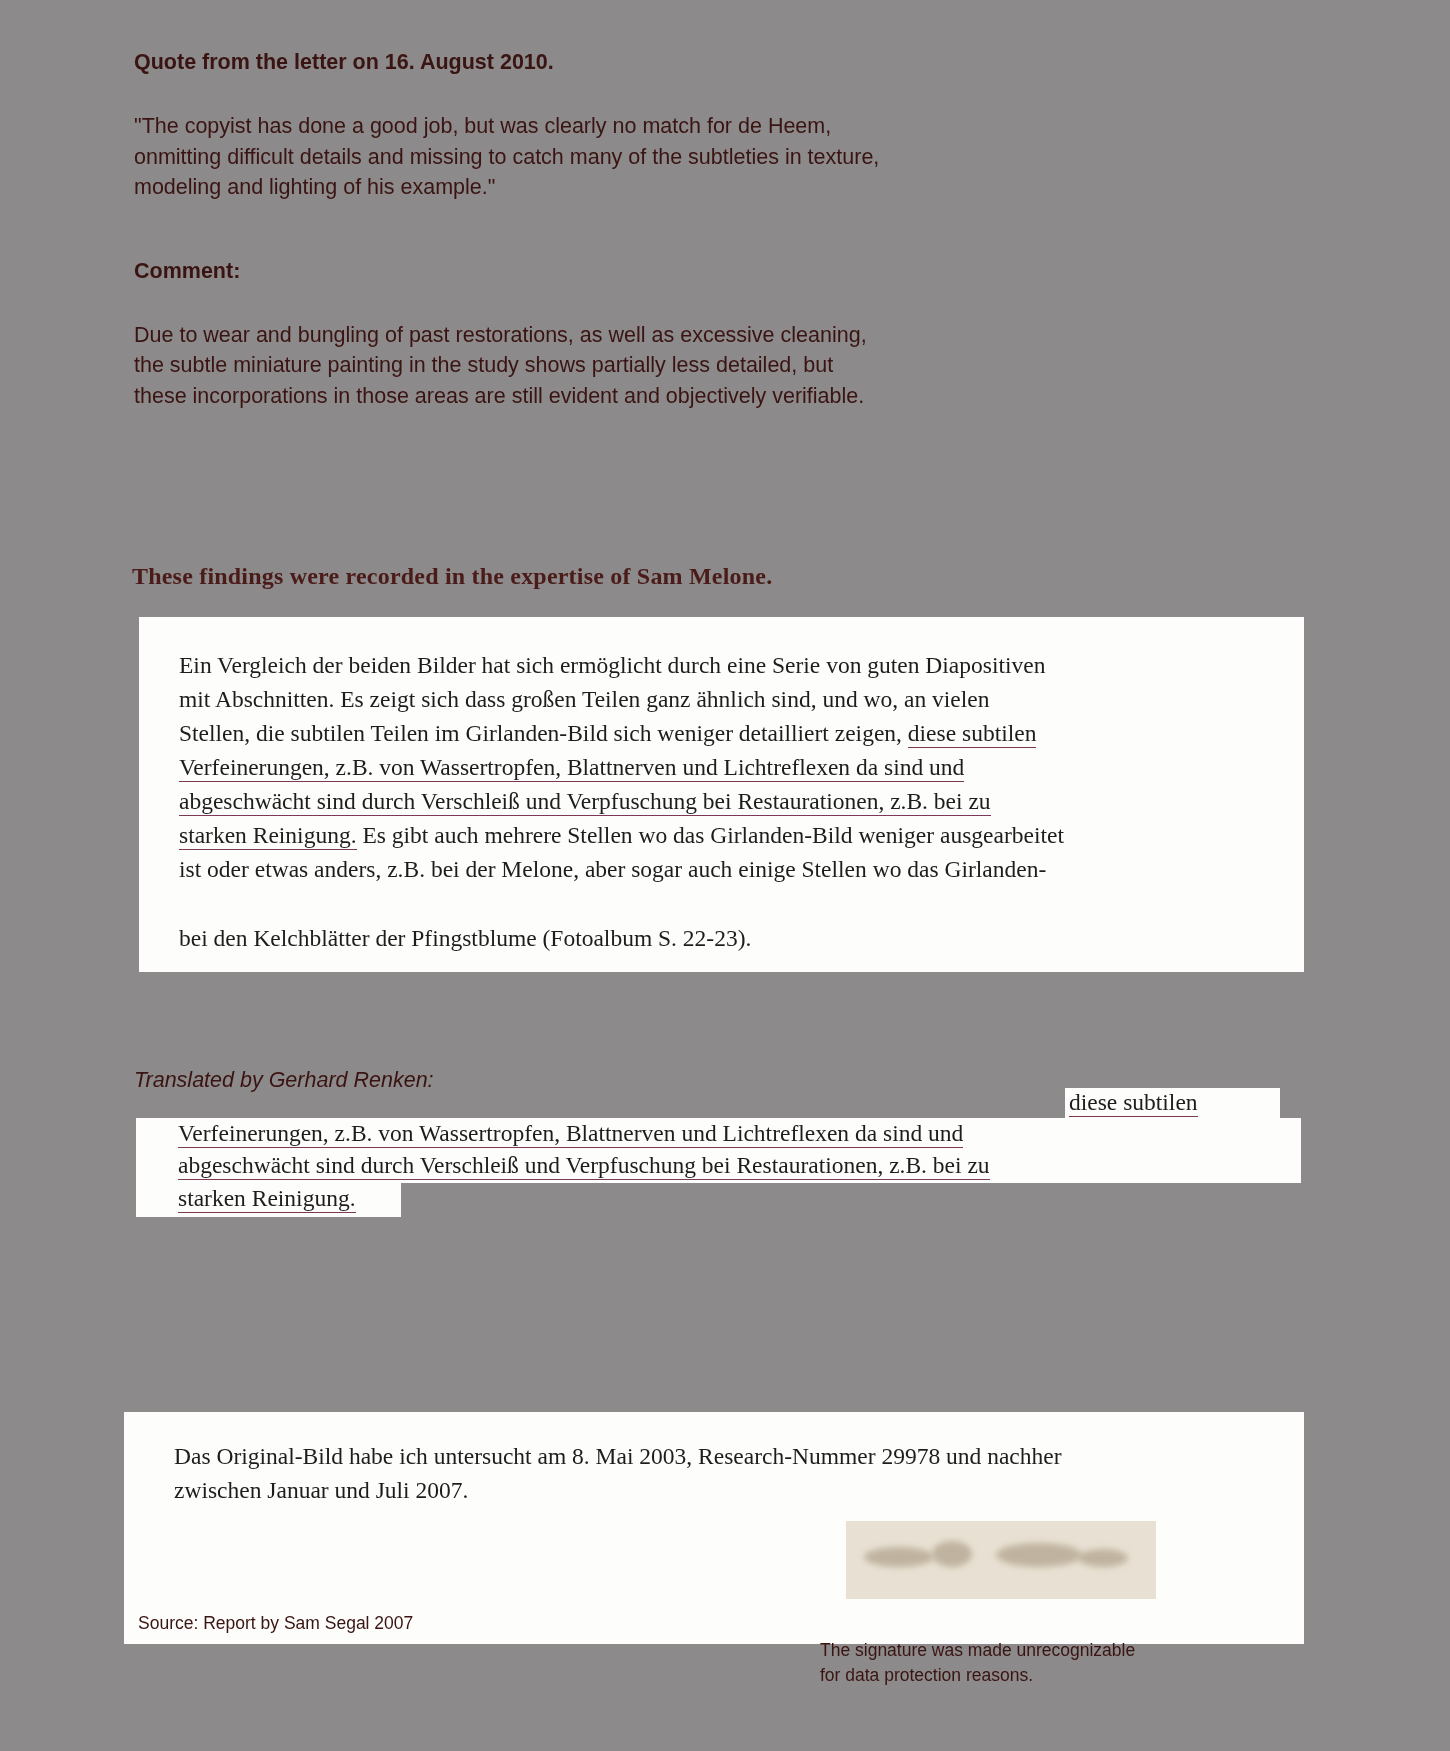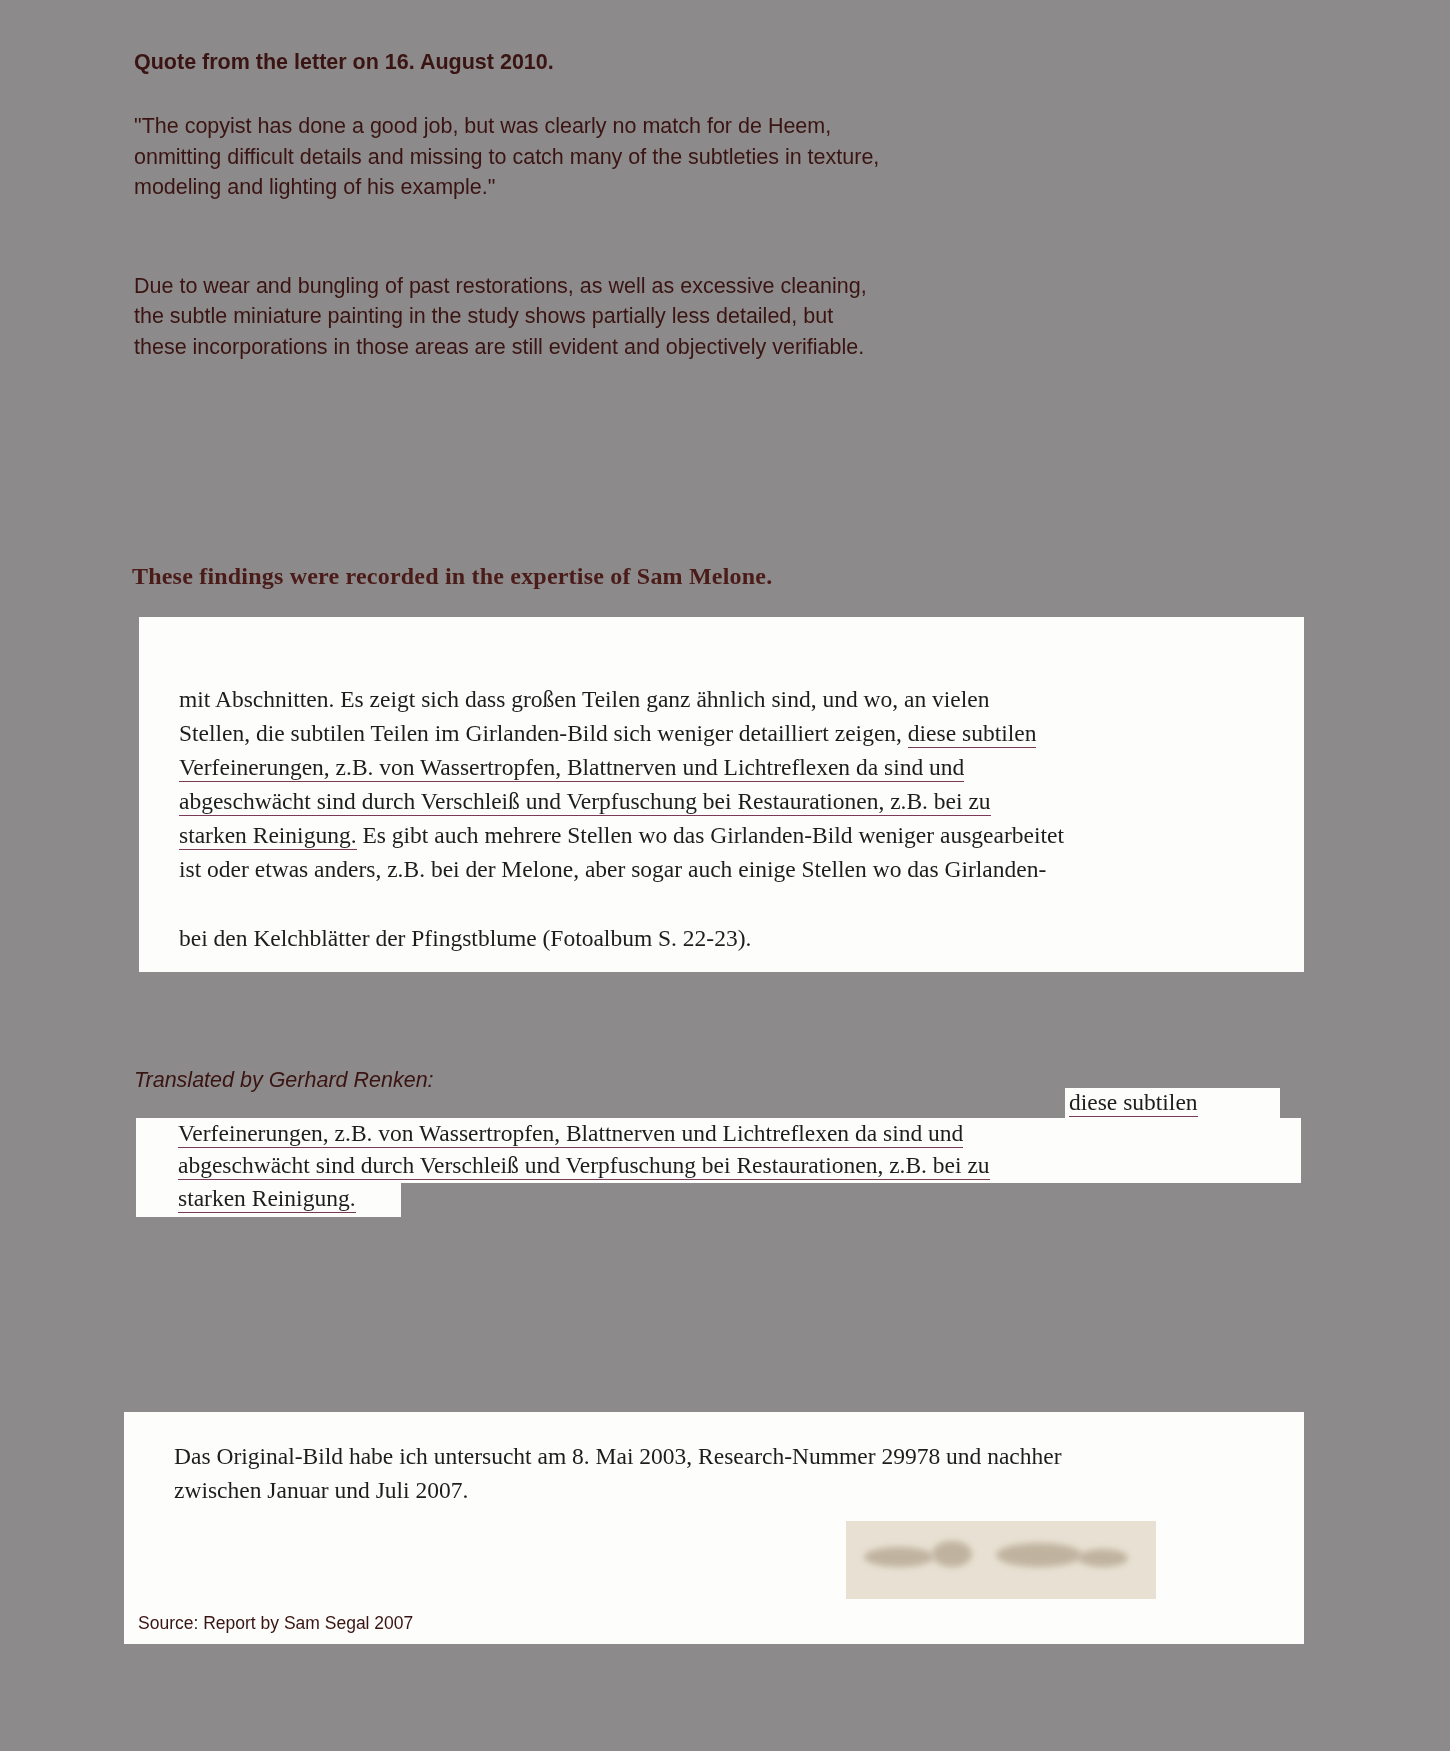--- a/index.html
+++ b/index.html
@@ -198,32 +198,33 @@
 
 <div class="page">
 
   <div class="intro">
     <div class="heading-bold">Quote from the letter on 16. August 2010.</div>
     <div class="gap-lg"></div>
     <div class="para">"The copyist has done a good job, but was clearly no match for de Heem,
 onmitting difficult details and missing to catch many of the subtleties in texture,
 modeling and lighting of his example."</div>
     <div class="gap-lg"></div>
+    <div class="heading-bold">Comment:</div>
     <div class="gap-lg"></div>
     <div class="para">Due to wear and bungling of past restorations, as well as excessive cleaning,
 the subtle miniature painting in the study shows partially less detailed, but
 these incorporations in those areas are still evident and objectively verifiable.</div>
     <div class="gap-md"></div>
   </div>
 
   <div class="findings">These findings were recorded in the expertise of Sam Melone.</div>
 
   <div class="scan-box" id="german-box">
     <div class="scan-text">
-      <br>
+      <span>Ein Vergleich der beiden Bilder hat sich ermöglicht durch eine Serie von guten Diapositiven</span><br>
       <span>mit Abschnitten. Es zeigt sich dass großen Teilen ganz ähnlich sind, und wo, an vielen</span><br>
       <span>Stellen, die subtilen Teilen im Girlanden-Bild sich weniger detailliert zeigen, </span><span class="uline">diese subtilen</span><br>
       <span class="uline">Verfeinerungen, z.B. von Wassertropfen, Blattnerven und Lichtreflexen da sind und</span><br>
       <span class="uline">abgeschwächt sind durch Verschleiß und Verpfuschung  bei Restaurationen, z.B. bei zu</span><br>
       <span class="uline">starken Reinigung.</span><span> Es gibt auch mehrere Stellen wo das Girlanden-Bild weniger ausgearbeitet</span><br>
       <span>ist oder etwas anders, z.B. bei der Melone, aber sogar auch einige Stellen wo das Girlanden-</span><br>
       <br>
       <span>bei den Kelchblätter der Pfingstblume (Fotoalbum S. 22-23).</span>
     </div>
   </div>
@@ -249,14 +250,16 @@
     </div>
     <div class="signature-block">
       <div class="sig-smudge" style="left:18px; top:26px; width:70px; height:20px;"></div>
       <div class="sig-smudge" style="left:86px; top:20px; width:40px; height:26px;"></div>
       <div class="sig-smudge" style="left:150px; top:22px; width:86px; height:24px;"></div>
       <div class="sig-smudge" style="left:232px; top:28px; width:50px; height:18px;"></div>
     </div>
     <div class="source-note">Source: Report by Sam Segal 2007</div>
   </div>
 
+  <div class="privacy-note">The signature was made unrecognizable
+for data protection reasons.</div>
 
 </div>
 
 </body></html>

